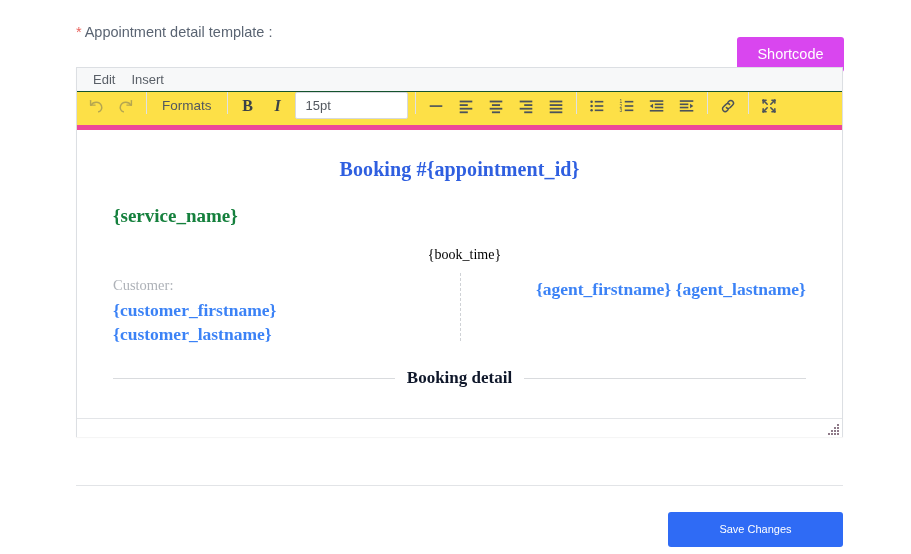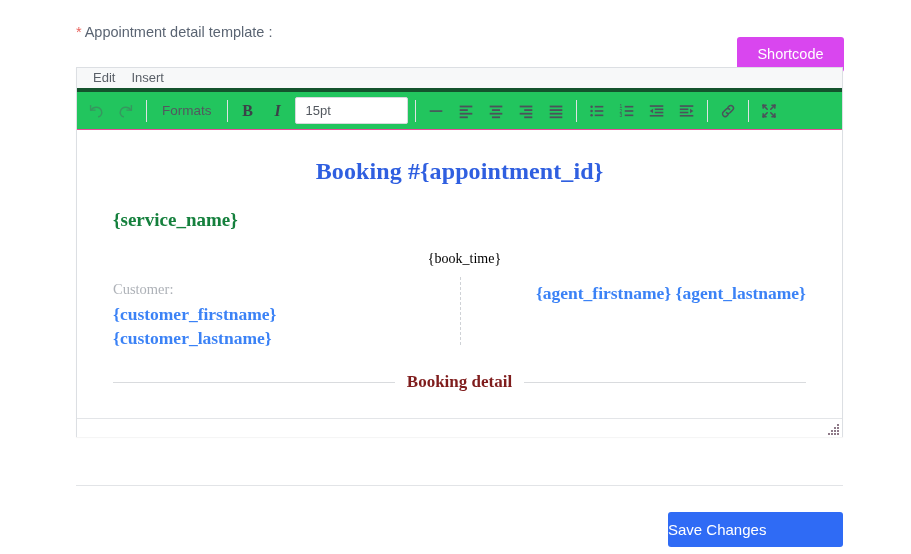--- a/index.html
+++ b/index.html
@@ -65,42 +65,42 @@
     width: 767px;
     height: 370px;
     border: 1px solid #dcdfe3;
     background: #ffffff;
     box-sizing: border-box;
     box-shadow: 0 1px 1px rgba(0,0,0,0.04);
   }
 
   .menubar {
     height: 24px;
-    border-bottom: 4px solid #14532d;
+    border-bottom: 1px solid #14532d;
     background: #f7f8f9;
     display: flex;
     align-items: center;
     padding-left: 8px;
     box-sizing: border-box;
   }
   .menu-item {
     font-size: 13px;
     color: #595f67;
     padding: 0 8px;
     line-height: 22px;
     cursor: pointer;
     font-family: "Liberation Sans", sans-serif;
   }
 
   .toolbar {
     height: 38px;
-    border-bottom: 1px solid #ec4899;
-    background: #22c55e;
+    border-bottom: 5px solid #ec4899;
+    background: #fde047;
     display: flex;
-    align-items: center;
+    align-items: flex-start;
     padding: 0 4px;
     box-sizing: border-box;
   }
   .tb-btn {
     width: 30px;
     height: 28px;
     display: flex;
     align-items: center;
     justify-content: center;
     cursor: pointer;
@@ -149,21 +149,21 @@
     padding: 14px 26px 0 26px;
     box-sizing: border-box;
     overflow: hidden;
     font-family: "Liberation Serif", serif;
   }
   .doc-title {
     text-align: center;
     color: #2f5fe0;
     font-family: "Liberation Serif", serif;
     font-weight: bold;
-    font-size: 24px;
+    font-size: 20px;
     margin: 14px 0 0 0;
     letter-spacing: 0.1px;
   }
   .service-name {
     margin: 24px 0 0 10px;
     font-family: "Liberation Serif", serif;
     font-weight: bold;
     font-size: 19px;
     color: #15803d;
   }
@@ -216,21 +216,21 @@
   }
   .legend-rule {
     flex: 1;
     height: 1px;
     background: #d9dbde;
   }
   .legend-text {
     font-family: "Liberation Serif", serif;
     font-weight: bold;
     font-size: 17px;
-    color: #7f1d1d;
+    color: #0f172a;
     padding: 0 12px;
     white-space: nowrap;
   }
 
   .statusbar {
     height: 18px;
     border-top: 1px solid #e3e5e8;
     background: #ffffff;
     position: relative;
   }
@@ -261,26 +261,26 @@
   .save-btn {
     position: absolute;
     left: 668px;
     top: 512px;
     width: 175px;
     height: 35px;
     background: #2f6bf5;
     border: none;
     border-radius: 3px;
     color: #ffffff;
-    font-size: 15px;
+    font-size: 11px;
     font-family: "Liberation Sans", sans-serif;
     cursor: pointer;
     padding: 0;
     line-height: 35px;
-    text-align: left;
+    text-align: center;
   }
 </style>
 </head>
 <body>
 
 <div class="label-row">
   <div class="field-label">
     <span class="req-star">*</span><span>Appointment detail template :</span>
   </div>
   <button class="shortcode-btn">Shortcode</button>

